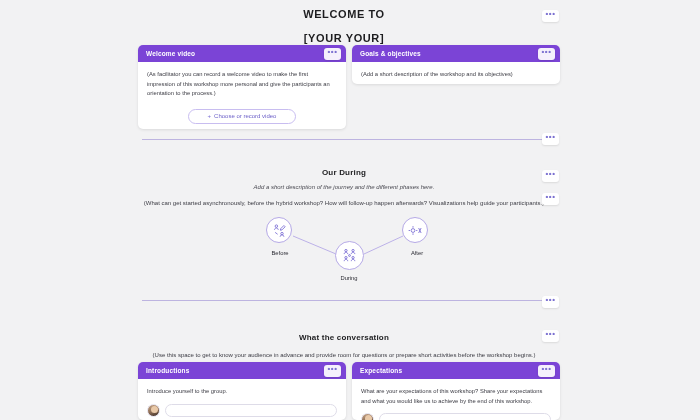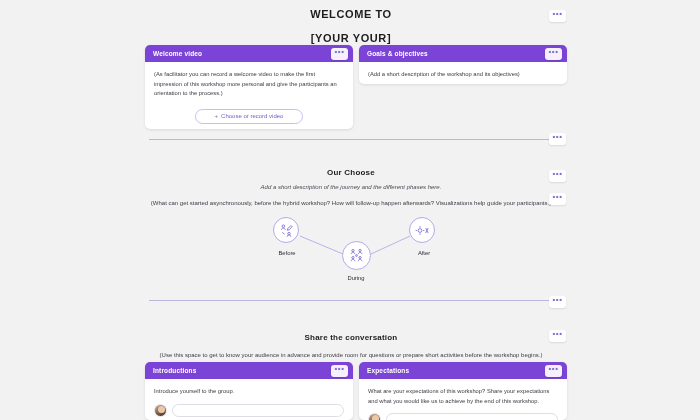--- a/index.html
+++ b/index.html
@@ -6,21 +6,20 @@
   html, body {
     width: 700px; height: 420px;
     background: #f2f2f3;
     font-family: "Liberation Sans", sans-serif;
     overflow: hidden;
   }
   .page {
     position: relative;
     width: 688px; height: 420px;
     background: #f2f2f3;
-    margin-left: 7px;
   }
 
   
   .menu-btn {
     position: absolute;
     width: 17px; height: 12px;
     background: #ffffff;
     border-radius: 3px;
     box-shadow: 0 1px 2px rgba(0,0,0,0.10);
     display: flex; align-items: center; justify-content: center;
@@ -207,21 +206,21 @@
       <p>(Add a short description of the workshop and its objectives)</p>
     </div>
   </div>
 
   <div class="divider" id="divider-1"></div>
   <div class="menu-btn" style="left:542px; top:133px;">
     <span class="dots">•••</span>
   </div>
 
   <div class="section-head" id="journey-head">
-    <div class="section-title">Our Choose</div>
+    <div class="section-title">Our During</div>
     <div class="section-sub">Add a short description of the journey and the different phases here.</div>
     <div class="section-note">(What can get started asynchronously, before the hybrid workshop? How will follow-up happen afterwards? Visualizations help guide your participants.)</div>
   </div>
   <div class="menu-btn" style="left:542px; top:170px;">
     <span class="dots">•••</span>
   </div>
   <div class="menu-btn" style="left:542px; top:193px;">
     <span class="dots">•••</span>
   </div>
 
@@ -267,21 +266,21 @@
     </div>
     <div class="node-label" id="label-after">After</div>
   </div>
 
   <div class="divider" id="divider-2"></div>
   <div class="menu-btn" style="left:542px; top:296px;">
     <span class="dots">•••</span>
   </div>
 
   <div class="section-head" id="join-head">
-    <div class="section-title">Share the conversation</div>
+    <div class="section-title">What the conversation</div>
     <div class="section-note">(Use this space to get to know your audience in advance and provide room for questions or prepare short activities before the workshop begins.)</div>
   </div>
   <div class="menu-btn" style="left:542px; top:330px;">
     <span class="dots">•••</span>
   </div>
 
   <div class="card" id="card-intro">
     <div class="card-head">
       <span class="card-head-title">Introductions</span>
       <div class="menu-btn on-purple">

